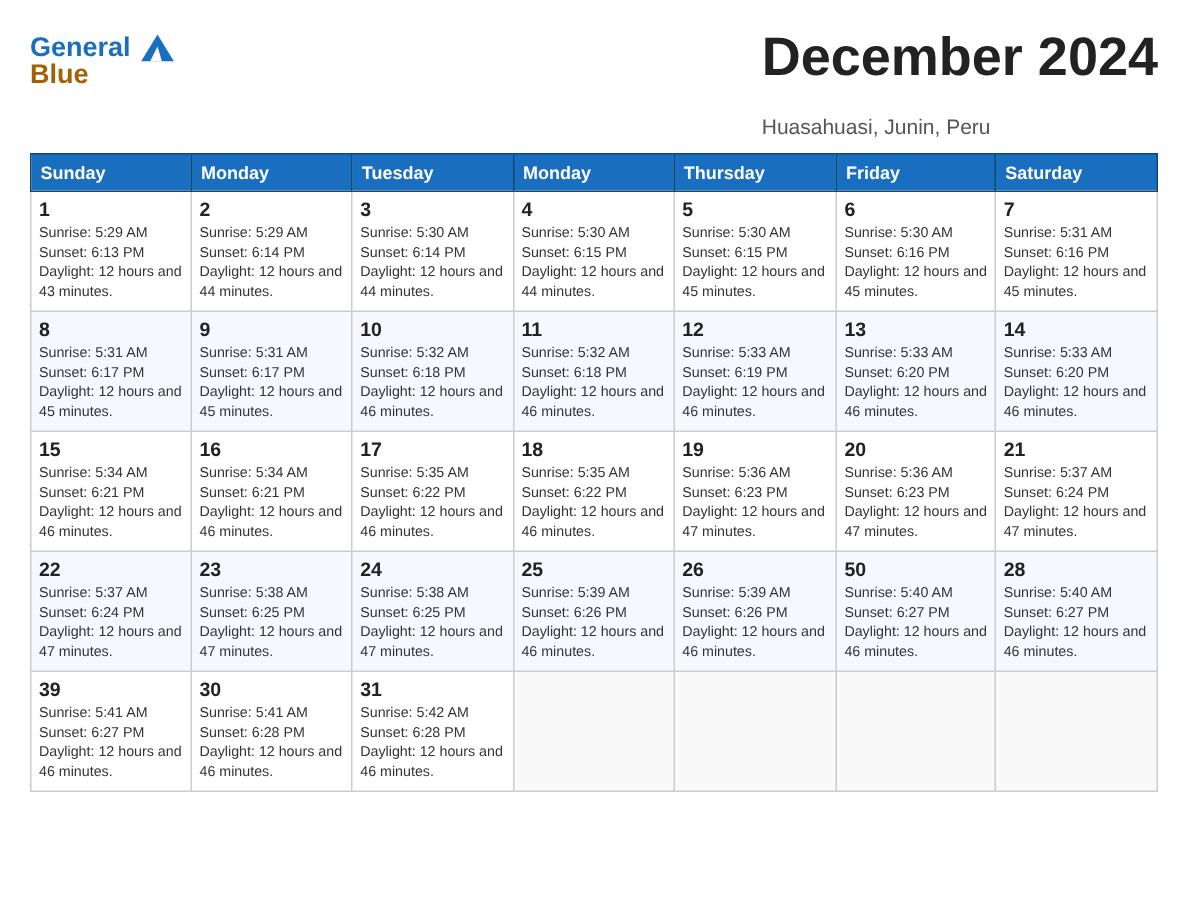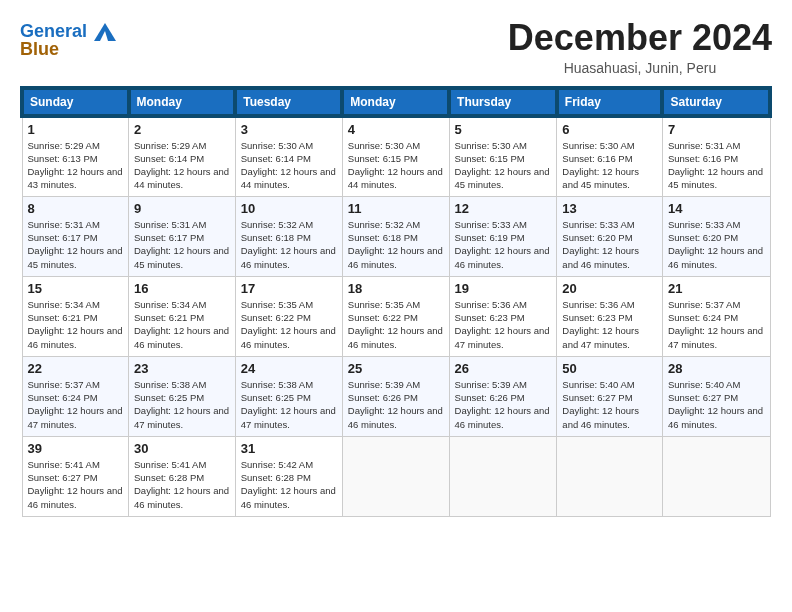--- a/index.html
+++ b/index.html
@@ -20,46 +20,46 @@
       justify-content: space-between;
       margin-bottom: 10px;
       gap: 28px;
     }
     .logo {
       display: flex;
       align-items: center;
       margin-top: 4px;
     }
     .title-block {
-      text-align: center;
+      text-align: left;
     }
     .month-title {
       font-size: 36px;
       font-weight: bold;
       color: #222;
       line-height: 1.1;
     }
     .location {
       font-size: 14px;
       color: #555;
-      margin-top: 2px;
+      margin-top: 18px;
     }
     .calendar {
       width: 100%;
       border-collapse: collapse;
       font-size: 10px;
     }
     .calendar th {
       background: #1a6ec0;
       color: #fff;
       text-align: left;
       padding: 5px 6px;
       font-size: 12px;
       font-weight: bold;
-      border: 4px solid #0c4a6e;
+      border: 1px solid #0c4a6e;
     }
     .calendar td {
       border: 1px solid #ccc;
       vertical-align: top;
       padding: 4px 5px;
       width: 113px;
       height: 80px;
       background: #fff;
     }
     .calendar tr:nth-child(even) td {

